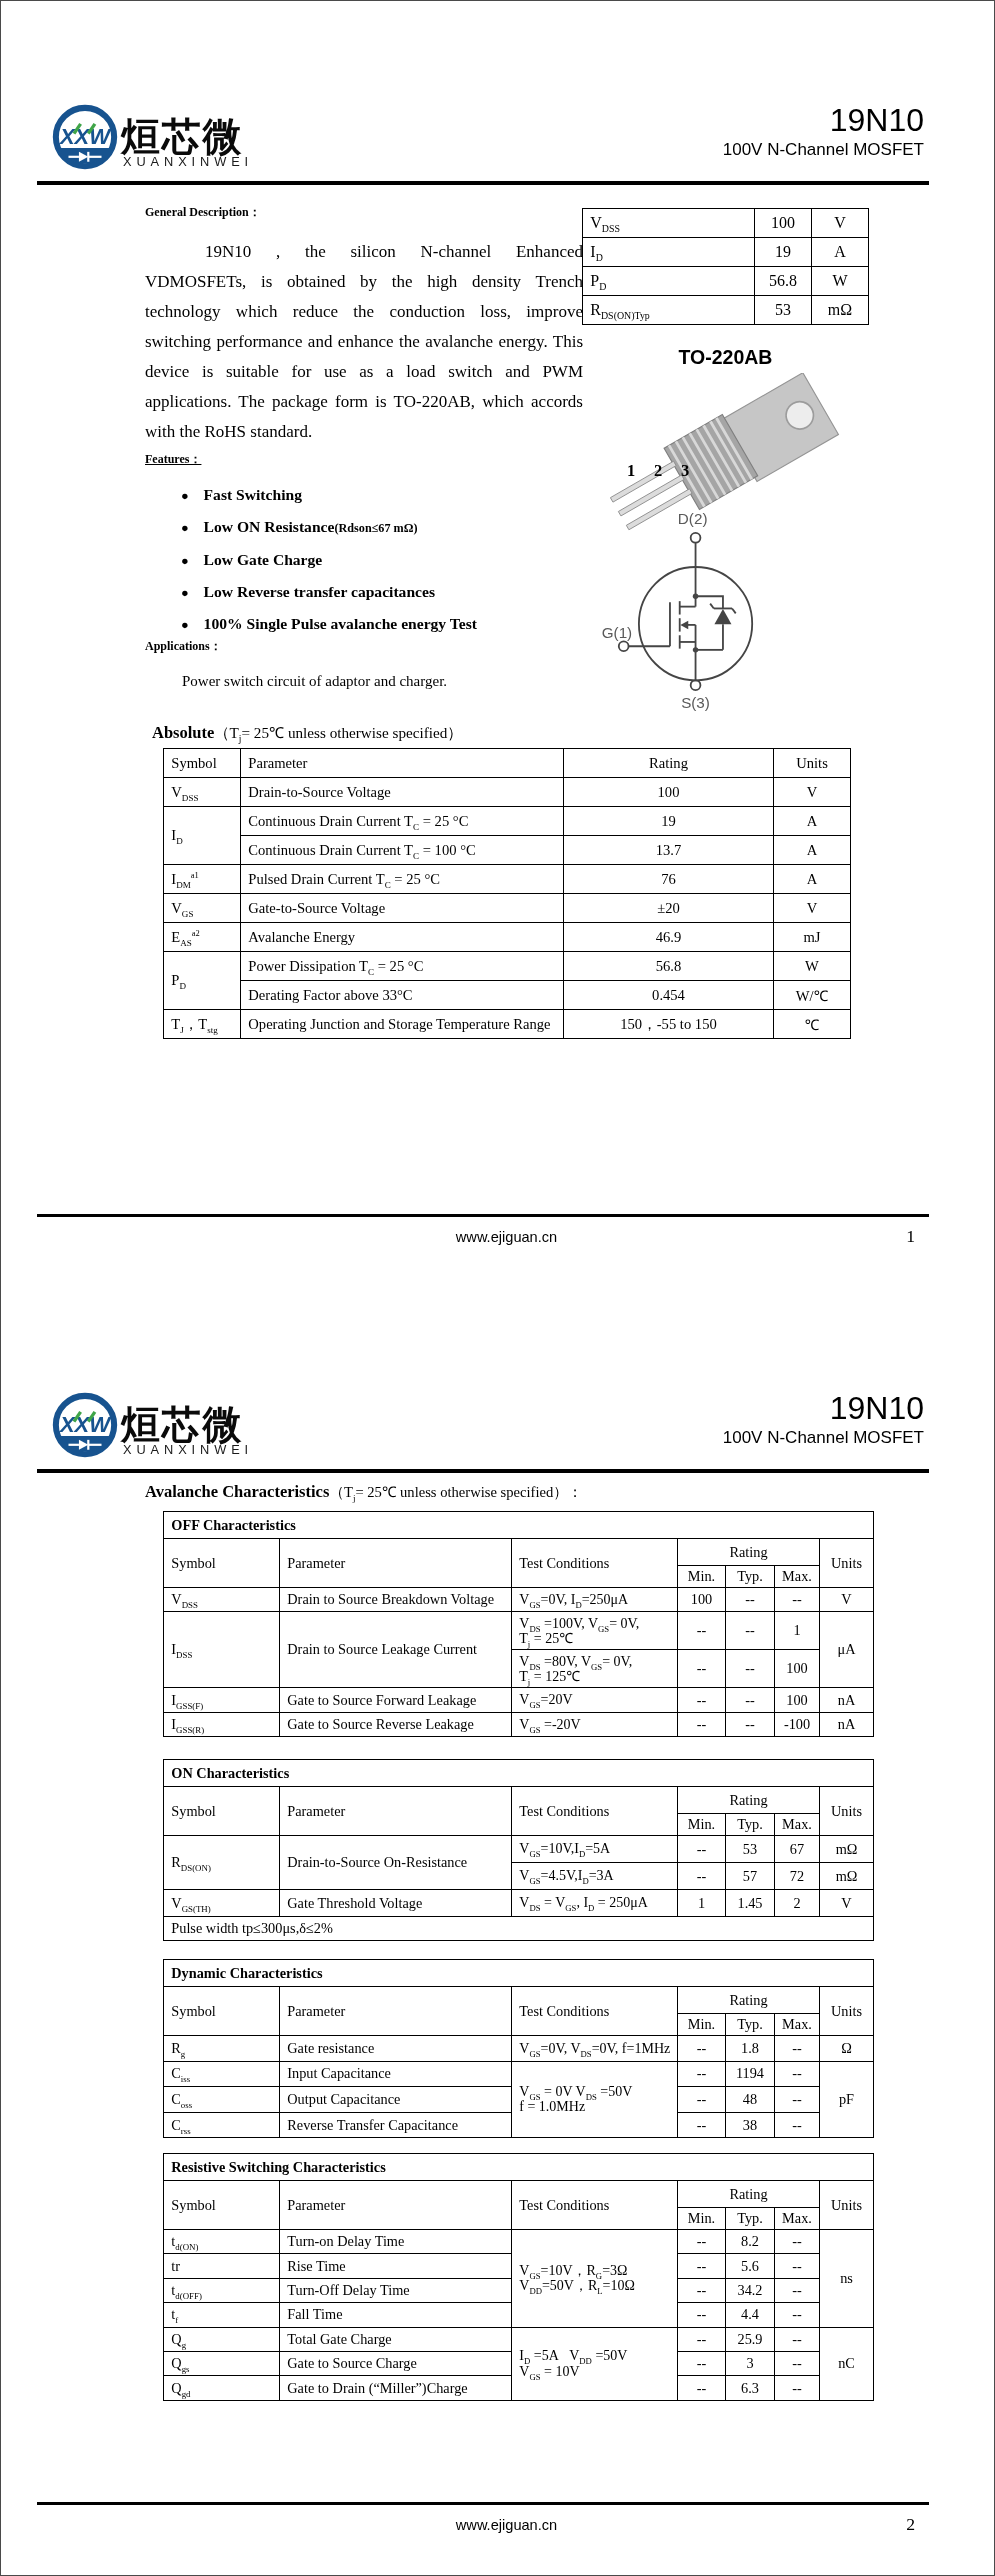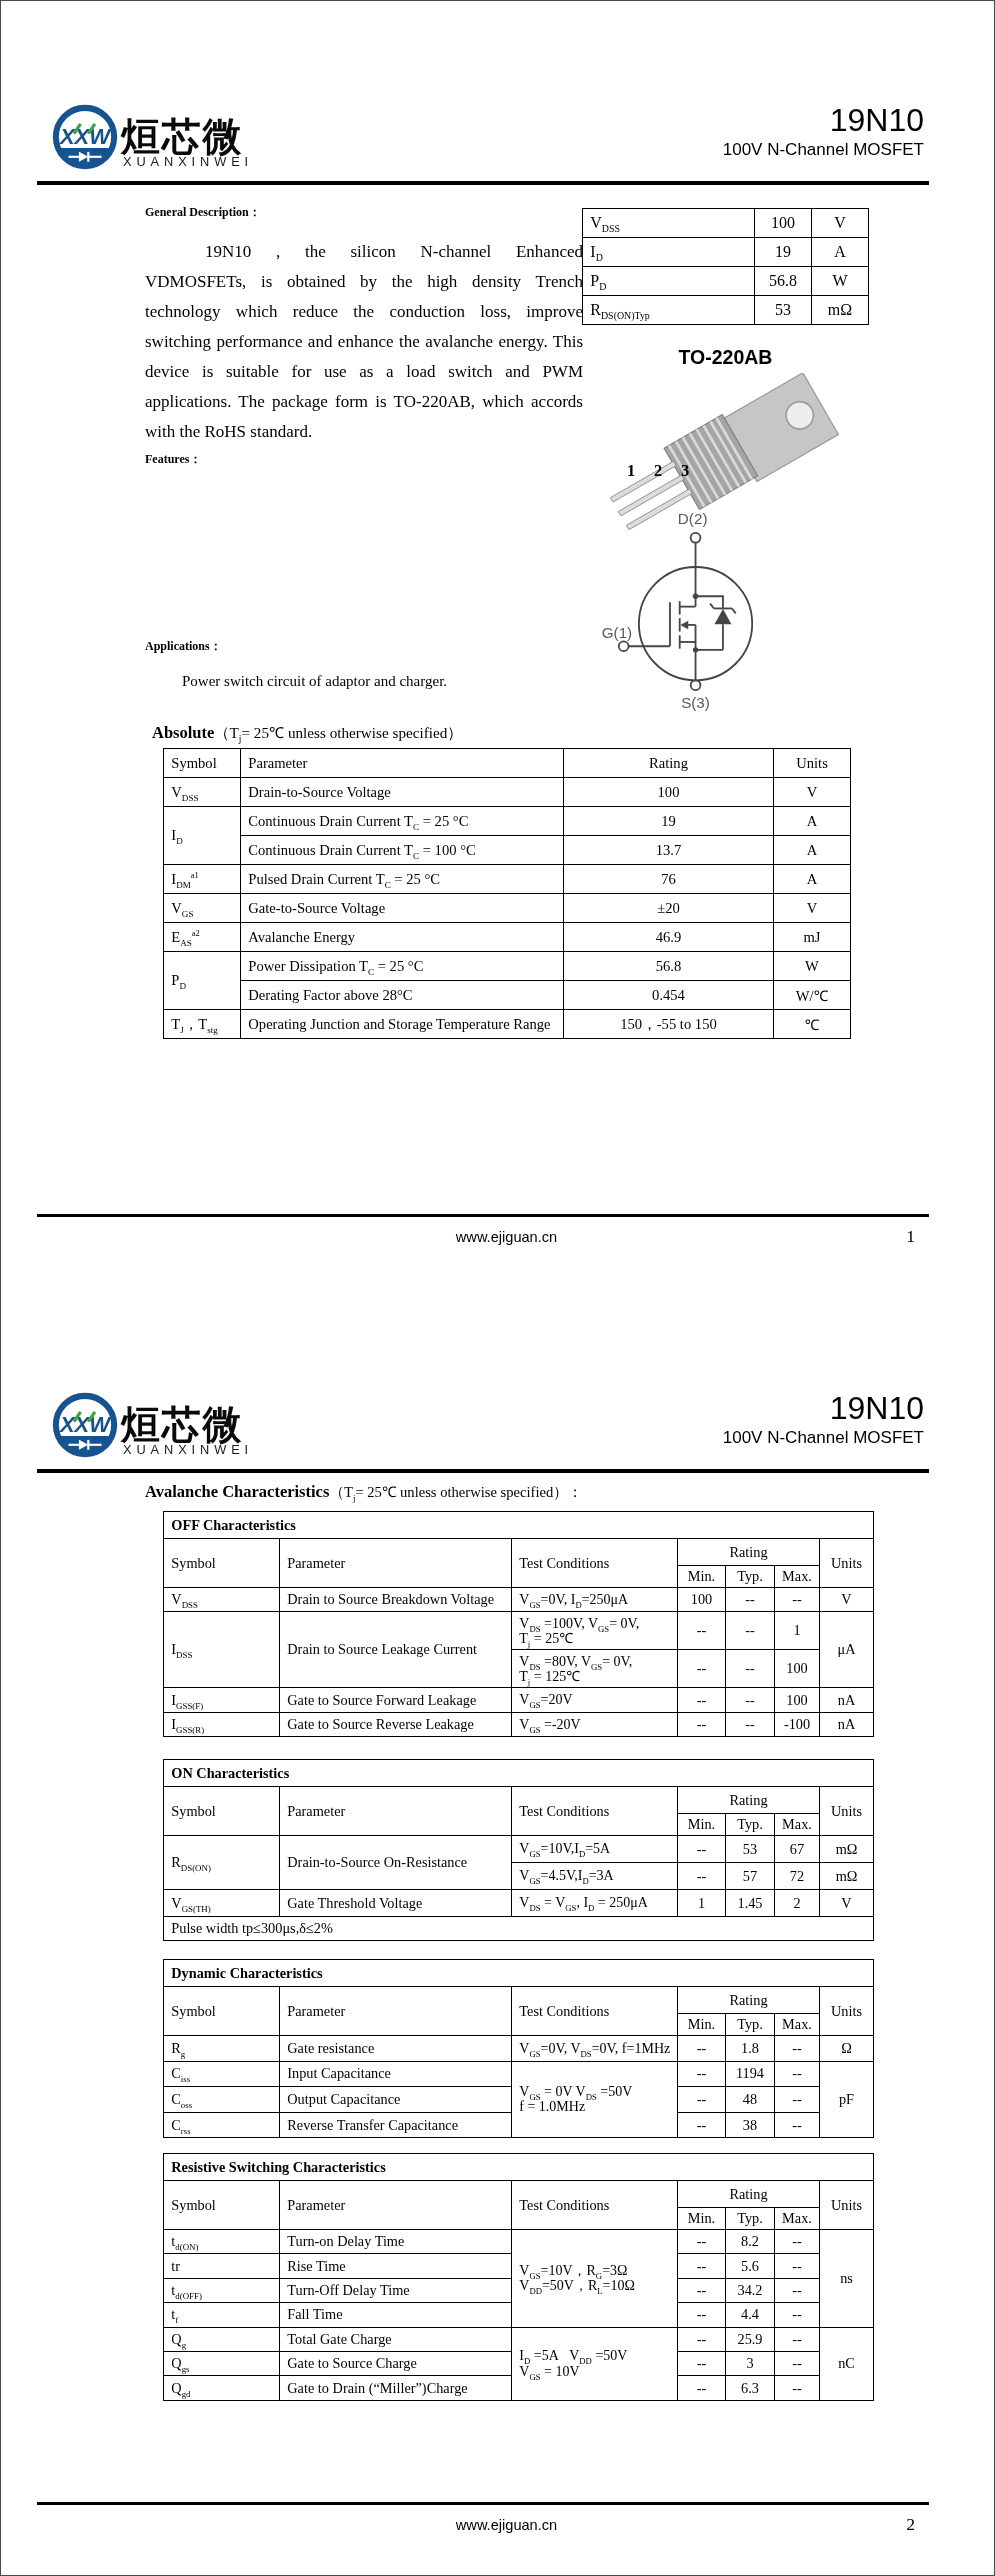--- a/index.html
+++ b/index.html
@@ -18,21 +18,21 @@
   .part-sub { font-size:17px; line-height:22px; margin-top:3.7px; }
   .rule-top { left:37px; top:181px; width:892px; height:4.3px; background:#000; }
   .rule-bottom { left:37px; top:1214px; width:892px; height:3px; background:#000; }
   .foot-url { left:421px; top:1229px; width:171px; text-align:center; font-family:"Liberation Sans",sans-serif; font-size:14.6px; }
   .foot-page { left:854px; top:1226px; width:61px; text-align:right; font-size:17.7px; }
 
   
   .sec-h { font-weight:bold; font-size:12px; }
   .gd-title { left:145px; top:204px; }
   .gd-body { left:145px; top:237px; width:438px; font-size:17px; line-height:30px; text-align:justify; text-indent:60px; }
-  .feat-title { left:145px; top:451px; }
+  .feat-title { left:145px; top:451px;text-decoration:underline; }
   .feat-list { left:181px; top:483px; width:409px; list-style:none; }
   .feat-list li { position:relative; padding-left:22.6px; font-weight:bold; font-size:15.6px; line-height:24px; margin-bottom:8px; }
   .feat-list li::before { content:"●"; position:absolute; left:0; top:0.6px; font-size:12.8px; }
   .feat-note { font-size:12.2px; }
   .apps-title { left:145px; top:638px; }
   .apps-text { left:182px; top:673px; font-size:15px; }
 
   
   table.t { border-collapse:collapse; position:absolute; table-layout:fixed; background:#fff; }
   table.t td { border:1.2px solid #000; overflow:hidden; }
@@ -170,20 +170,27 @@
     <polygon points="191,186 219,186 205,161" fill="#454545"></polygon>
     <circle cx="160" cy="140" r="4.5" fill="#454545"></circle>
     <circle cx="160" cy="228" r="4.5" fill="#454545"></circle>
     <text x="131" y="22" font-family="Liberation Sans, sans-serif" font-size="25" fill="#5a5a5a">D(2)</text>
     <text x="6" y="208" font-family="Liberation Sans, sans-serif" font-size="25" fill="#5a5a5a">G(1)</text>
     <text x="160" y="324" text-anchor="middle" font-family="Liberation Sans, sans-serif" font-size="25" fill="#5a5a5a">S(3)</text>
   </svg>
 
 
   <div class="abs sec-h feat-title">Features：</div>
+  <ul class="abs feat-list">
+    <li>Fast Switching</li>
+    <li>Low ON Resistance<span class="feat-note">(Rdson≤67 mΩ)</span></li>
+    <li>Low Gate Charge</li>
+    <li>Low Reverse transfer capacitances</li>
+    <li>100% Single Pulse avalanche energy Test</li>
+  </ul>
   <div class="abs sec-h apps-title">Applications：</div>
   <div class="abs apps-text">Power switch circuit of adaptor and charger.</div>
 
   <div class="abs abs-h">
     <b>Absolute</b><span>（T<sub>j</sub>= 25℃  unless otherwise specified）</span>
   </div>
   <table class="t at">
     <colgroup>
         <col style="width:77px">
         <col style="width:323px">
@@ -232,21 +239,21 @@
       <td class="c">46.9</td>
       <td class="c">mJ</td>
     </tr>
     <tr>
       <td class="l" rowspan="2">P<sub>D</sub></td>
       <td class="l">Power Dissipation T<sub>C</sub> = 25 °C</td>
       <td class="c">56.8</td>
       <td class="c">W</td>
     </tr>
     <tr>
-      <td class="l">Derating Factor above 28°C</td>
+      <td class="l">Derating Factor above 33°C</td>
       <td class="c">0.454</td>
       <td class="c">W/℃</td>
     </tr>
     <tr>
       <td class="l">T<sub>J</sub>，T<sub>stg</sub></td>
       <td class="l">Operating Junction and Storage Temperature Range</td>
       <td class="c">150，-55 to 150</td>
       <td class="c">℃</td>
     </tr>
   </tbody>

